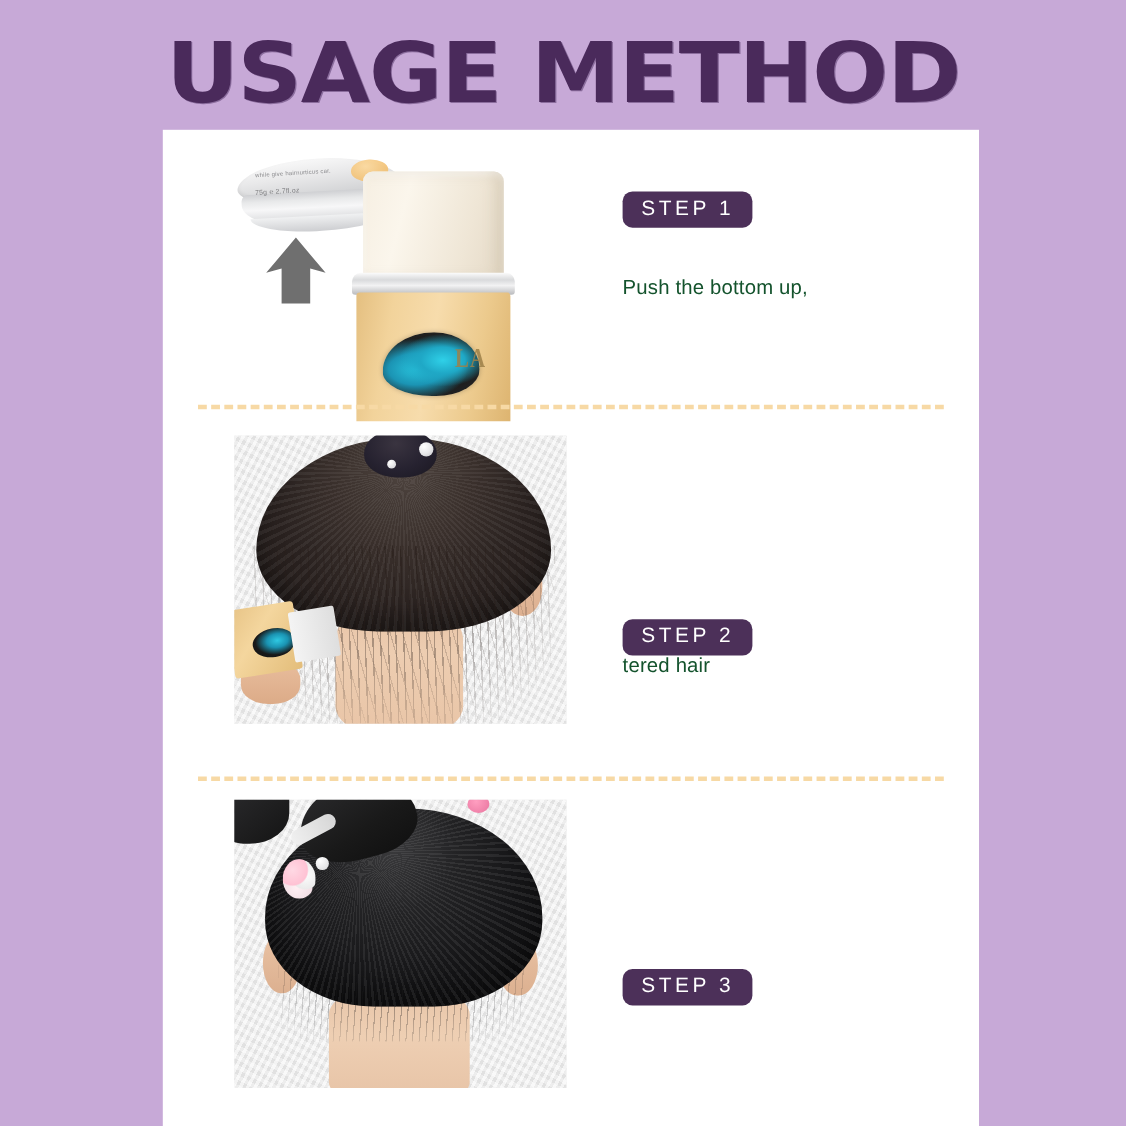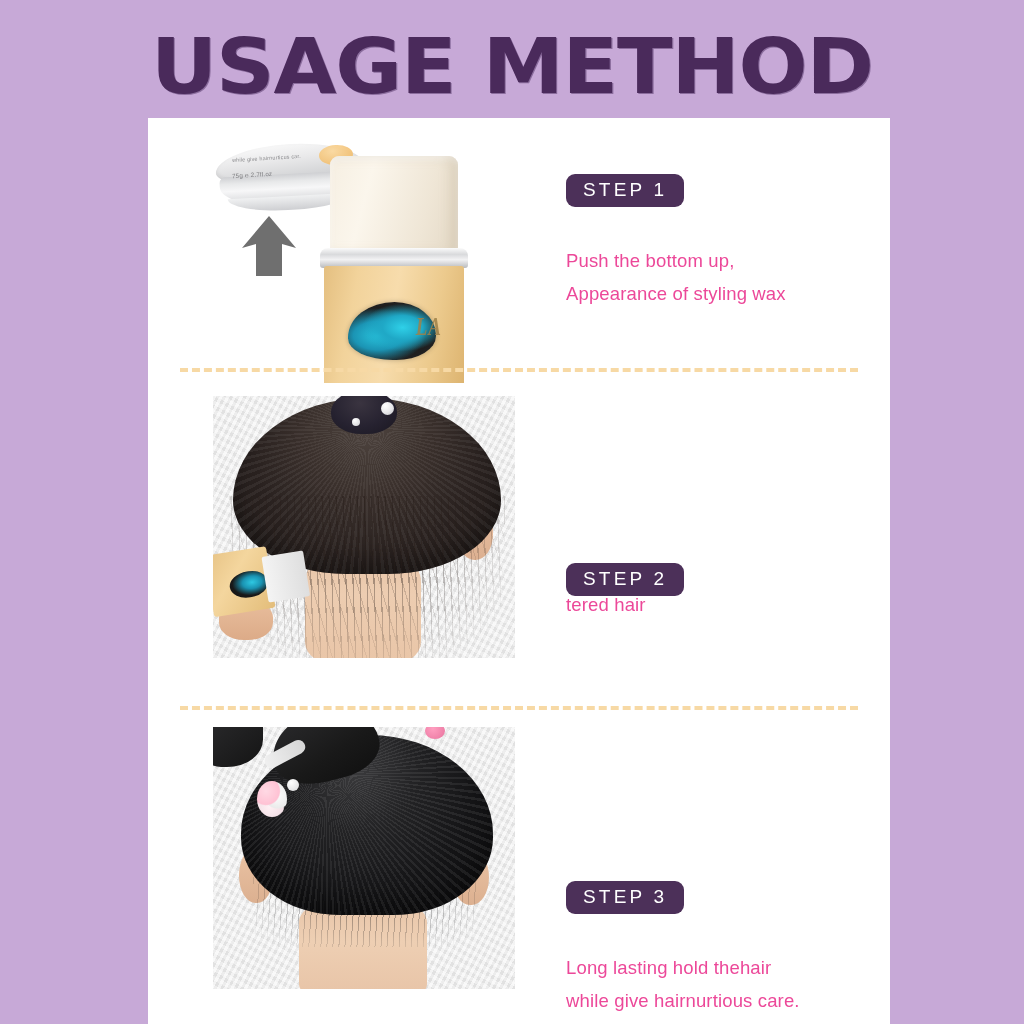--- a/index.html
+++ b/index.html
@@ -79,21 +79,21 @@
     letter-spacing:3.2px;
     padding:5px 17px 6px 17px;
     border-radius:9px;
     font-family:"Liberation Sans", sans-serif;
     white-space:nowrap;
   }
   .step-desc{
     margin-top:22px;
     font-size:18.5px;
     line-height:33px;
-    color:#ec4899;
+    color:#14532d;
     letter-spacing:.15px;
     max-width:310px;
   }
   .step-desc p + p{ margin-top:28px; }
 
   
   #badge1{ position:absolute; left:38px; top:56px; }
   #txt1  { position:absolute; left:38px; top:104px; }
   #badge2{ position:absolute; left:38px; top:128px;margin-top:45px; }
   #txt2  { position:absolute; left:38px; top:176px; }
@@ -177,21 +177,20 @@
     position:absolute; left:0; top:92px;
     width:148px; height:20px;
     background:linear-gradient(to bottom,#fbfbfb 0%,#d9dadc 32%,#f2f2f3 58%,#b9babd 100%);
     border-radius:8px 8px 3px 3px;
   }
   .body-gold{
     position:absolute; left:4px; top:110px;
     width:140px; height:117px;
     background:linear-gradient(100deg,#e4bf80 0%,#f2d39b 22%,#f7dcac 48%,#ecca8d 76%,#ddb470 100%);
     border-radius:3px 3px 0 0;
-    font-style:italic;
   }
   .hair-graphic{
     position:absolute; left:24px; top:36px;
     width:88px; height:58px;
     background:
       radial-gradient(ellipse at 62% 44%,#2fd0e8 0%,#1fa8c6 26%,transparent 52%),
       radial-gradient(ellipse at 34% 58%,#29c4dd 0%,#1b94b4 30%,transparent 58%),
       radial-gradient(ellipse at 50% 50%,#151515 0%,#1d1d1d 56%,#262626 100%);
     border-radius:54% 48% 46% 52% / 62% 58% 42% 38%;
     box-shadow:0 0 5px rgba(0,0,0,.25);
@@ -423,21 +422,20 @@
           </div>
         </div>
 
       </div>
     </div>
 
     <div class="text-col">
       <div class="step-badge" id="badge1">STEP 1</div>
       <div class="step-desc" id="txt1">
         <p>Push the bottom up,</p>
-        <p style="margin-top:0">Appearance of styling wax</p>
       </div>
     </div>
   </div>
 
   <div class="divider" id="div1"></div>
 
   <div class="step-row" id="row2">
 
     <div class="media-col">
       <div class="photo" id="photo2">
@@ -481,23 +479,16 @@
         <div class="tail3"></div>
         <div class="tie3"></div>
         <div class="flower3"></div>
         <div class="bead3"></div>
         <div class="pinkclip3"></div>
       </div>
     </div>
 
     <div class="text-col">
       <div class="step-badge" id="badge3">STEP 3</div>
-      <div class="step-desc" id="txt3">
-        <div>
-          <p>Long lasting hold thehair</p>
-          <p style="margin-top:0">while give hairnurtious care.</p>
-        </div>
-
-      </div>
     </div>
   </div>
 
 </div>
 
 </body></html>

